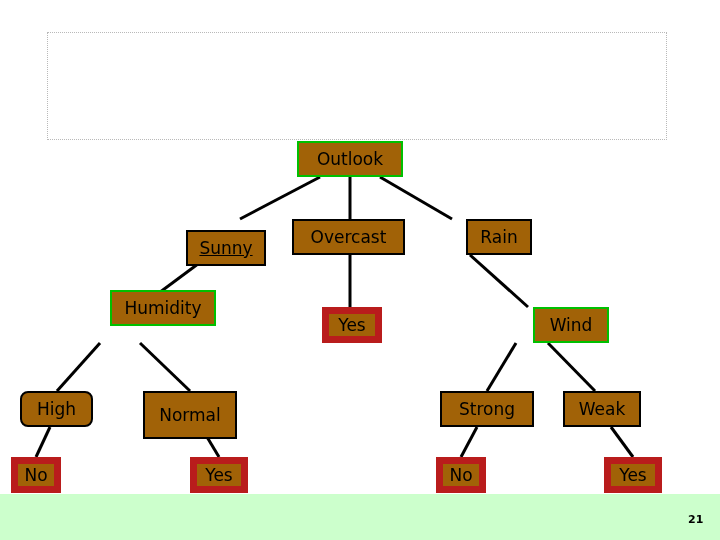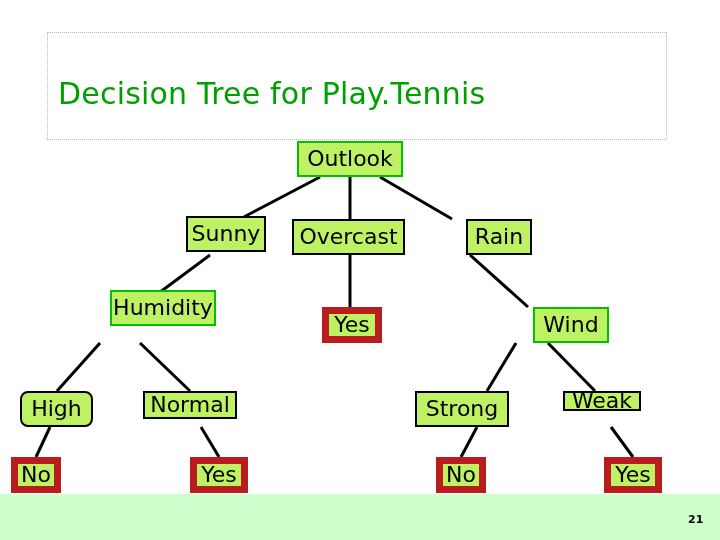--- a/index.html
+++ b/index.html
@@ -36,25 +36,25 @@
     top: 76px;
     font-size: 30px;
     color: #00a000;
     letter-spacing: 0.2px;
     white-space: nowrap;
   }
   
   .node {
     position: absolute;
     box-sizing: border-box;
-    background: #bef264;
+    background: #a16207;
     display: flex;
     align-items: center;
     justify-content: center;
-    font-size: 22px;
+    font-size: 17px;
     color: #000000;
     line-height: 1;
     white-space: nowrap;
   }
   .node.green { border: 2px solid #00c000; }
   .node.black { border: 2px solid #000000; }
   .node.blue  { border: 7px solid #b91c1c; }
   
   .footer-strip {
     position: absolute;
@@ -88,21 +88,20 @@
     height: 540px;
     pointer-events: none;
   }
 </style>
 </head>
 <body>
 
 <div id="stage">
 
   <div class="title-frame"></div>
-  <div class="title-text">Decision Tree for Play.Tennis</div>
 
   <svg class="edges" viewBox="0 0 720 540">
       <line x1="320" y1="177" x2="240" y2="219" stroke="#000000" stroke-width="3"></line>
       <line x1="350" y1="177" x2="350" y2="219" stroke="#000000" stroke-width="3"></line>
       <line x1="380" y1="177" x2="452" y2="219" stroke="#000000" stroke-width="3"></line>
       <line x1="210" y1="255" x2="140" y2="307" stroke="#000000" stroke-width="3"></line>
       <line x1="350" y1="255" x2="350" y2="307" stroke="#000000" stroke-width="3"></line>
       <line x1="470" y1="255" x2="528" y2="307" stroke="#000000" stroke-width="3"></line>
       <line x1="100" y1="343" x2="57" y2="391" stroke="#000000" stroke-width="3"></line>
       <line x1="140" y1="343" x2="190" y2="391" stroke="#000000" stroke-width="3"></line>
@@ -111,48 +110,48 @@
       <line x1="50" y1="427" x2="36" y2="457" stroke="#000000" stroke-width="3"></line>
       <line x1="201" y1="427" x2="219" y2="457" stroke="#000000" stroke-width="3"></line>
       <line x1="477" y1="427" x2="461" y2="457" stroke="#000000" stroke-width="3"></line>
       <line x1="611" y1="427" x2="633" y2="457" stroke="#000000" stroke-width="3"></line>
     </svg>
 
   <div id="nodes">
       <div class="node green" style="left: 297px; top: 141px; width: 106px; height: 36px;">
         <span>Outlook</span>
       </div>
-      <div class="node black" style="left: 186px; top: 216px; width: 80px; height: 36px;">
+      <div class="node black" style="left: 186px; top: 230px; width: 80px; height: 36px; text-decoration: underline;">
         <span>Sunny</span>
       </div>
       <div class="node black" style="left: 292px; top: 219px; width: 113px; height: 36px;">
         <span>Overcast</span>
       </div>
       <div class="node black" style="left: 430px; top: 219px; width: 66px; height: 36px; margin-left: 36px;">
         <span>Rain</span>
       </div>
       <div class="node green" style="left: 69px; top: 290px; width: 106px; height: 36px; margin-left: 41px;">
         <span>Humidity</span>
       </div>
       <div class="node blue" style="left: 322px; top: 307px; width: 60px; height: 36px;">
         <span>Yes</span>
       </div>
       <div class="node green" style="left: 496px; top: 307px; width: 76px; height: 36px; margin-left: 37px;">
         <span>Wind</span>
       </div>
       <div class="node black" style="left: 20px; top: 391px; width: 73px; height: 36px; border-radius: 8px;">
         <span>High</span>
       </div>
-      <div class="node black" style="left: 143px; top: 391px; width: 94px; height: 28px;">
+      <div class="node black" style="left: 143px; top: 391px; width: 94px; height: 48px;">
         <span>Normal</span>
       </div>
-      <div class="node black" style="left: 415px; top: 391px; width: 94px; height: 36px;">
+      <div class="node black" style="left: 440px; top: 391px; width: 94px; height: 36px;">
         <span>Strong</span>
       </div>
-      <div class="node black" style="left: 563px; top: 391px; width: 78px; height: 20px;">
+      <div class="node black" style="left: 563px; top: 391px; width: 78px; height: 36px;">
         <span>Weak</span>
       </div>
       <div class="node blue" style="left: 11px; top: 457px; width: 50px; height: 36px;">
         <span>No</span>
       </div>
       <div class="node blue" style="left: 190px; top: 457px; width: 58px; height: 36px;">
         <span>Yes</span>
       </div>
       <div class="node blue" style="left: 436px; top: 457px; width: 50px; height: 36px;">
         <span>No</span>

